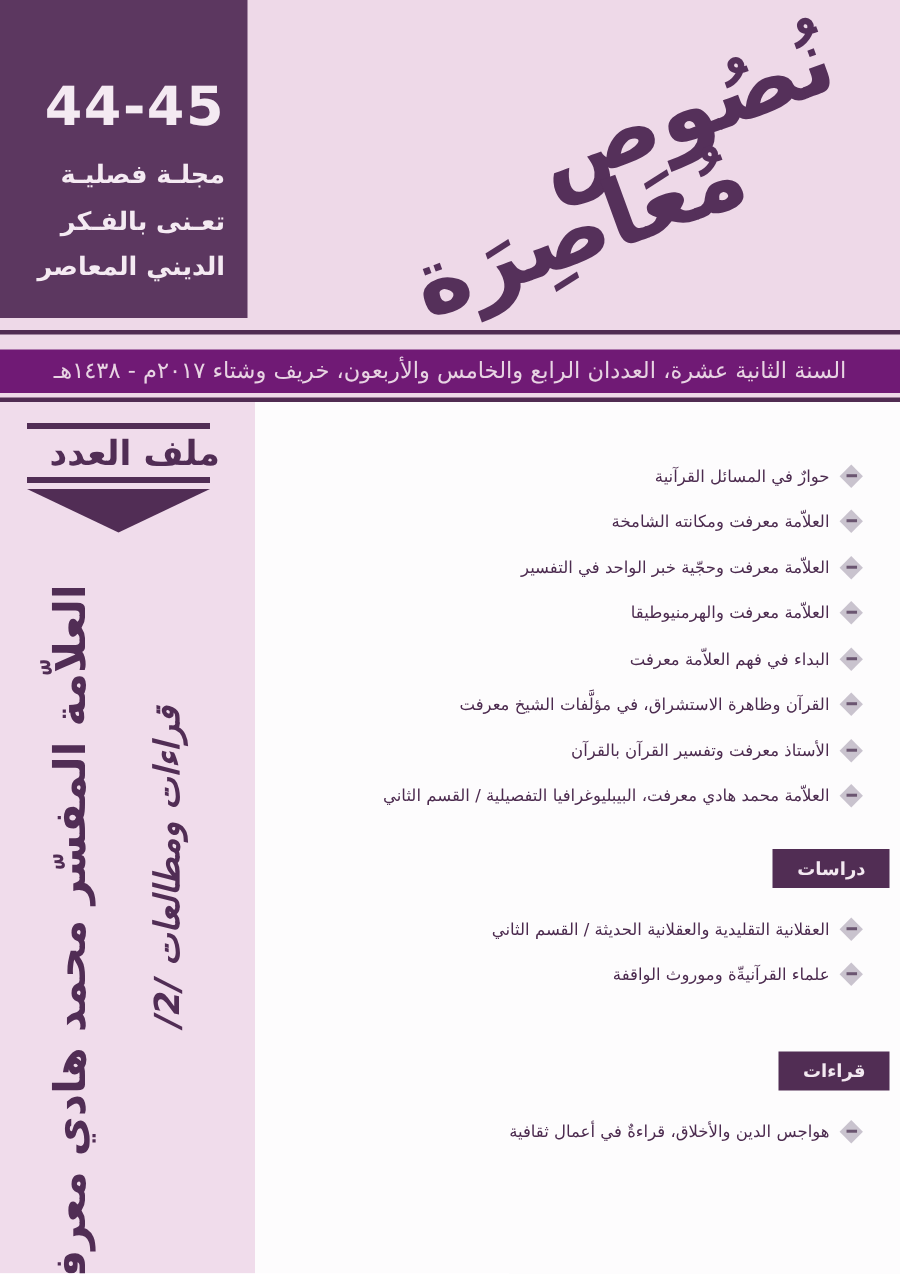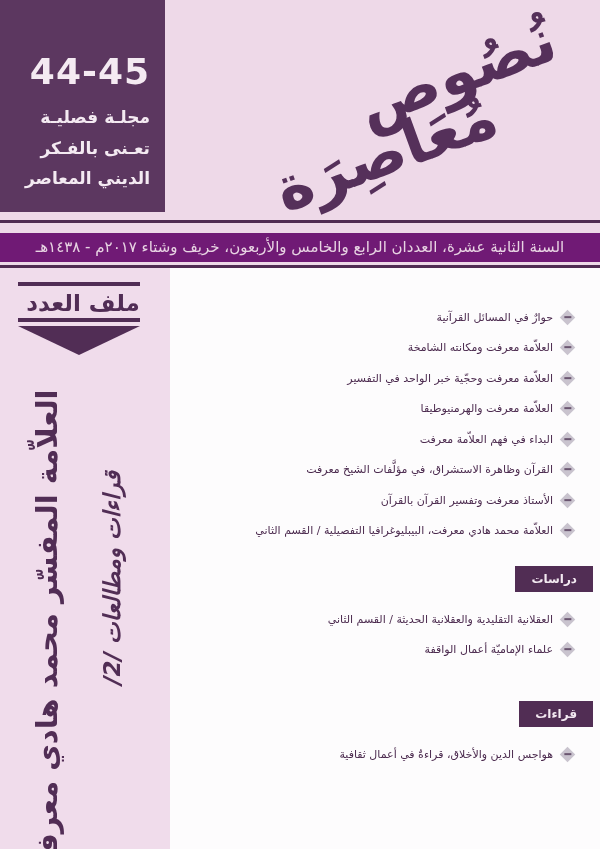--- a/index.html
+++ b/index.html
@@ -29,21 +29,21 @@
   .band{
     position:absolute;left:0;top:233px;width:600px;height:29px;background:#701a75;
     color:#e8d4e3;font-size:15px;line-height:29px;text-align:center;white-space:nowrap;
   }
   
   .sidebar{position:absolute;left:0;top:268px;width:170px;height:581px;background:#f0dceb;}
   .file-bar{position:absolute;left:18px;width:122px;height:4px;background:#512d55;}
   .file-bar.b1{top:14px;}
   .file-bar.b2{top:50px;}
   .file-title{
-    position:absolute;left:22px;top:20px;width:122px;text-align:center;
+    position:absolute;left:33px;top:20px;width:122px;
     color:#512d55;font-size:23px;font-weight:bold;line-height:30px;white-space:nowrap;
   }
   .file-arrow{
     position:absolute;left:18px;top:58px;width:0;height:0;
     border-left:61px solid transparent;border-right:61px solid transparent;
     border-top:29px solid #512d55;
   }
   .vtext{
     position:absolute;color:#512d55;font-weight:bold;white-space:nowrap;
     transform:rotate(-90deg);transform-origin:center;text-align:right;direction:rtl;
@@ -149,21 +149,21 @@
     <div class="badge-row">
       <span class="section-badge">دراسات</span>
     </div>
 
     <div class="toc-row">
       <span class="bullet"></span>
       <span class="t">العقلانية التقليدية والعقلانية الحديثة / القسم الثاني</span>
     </div>
     <div class="toc-row">
       <span class="bullet"></span>
-      <span class="t">علماء الإماميّة أعمال الواقفة</span>
+      <span class="t">علماء القرآنيةّة وموروث الواقفة</span>
     </div>
 
     <div class="badge-row r2">
       <span class="section-badge">قراءات</span>
     </div>
 
     <div class="toc-row">
       <span class="bullet"></span>
       <span class="t">هواجس الدين والأخلاق، قراءةٌ في أعمال ثقافية</span>
     </div>

